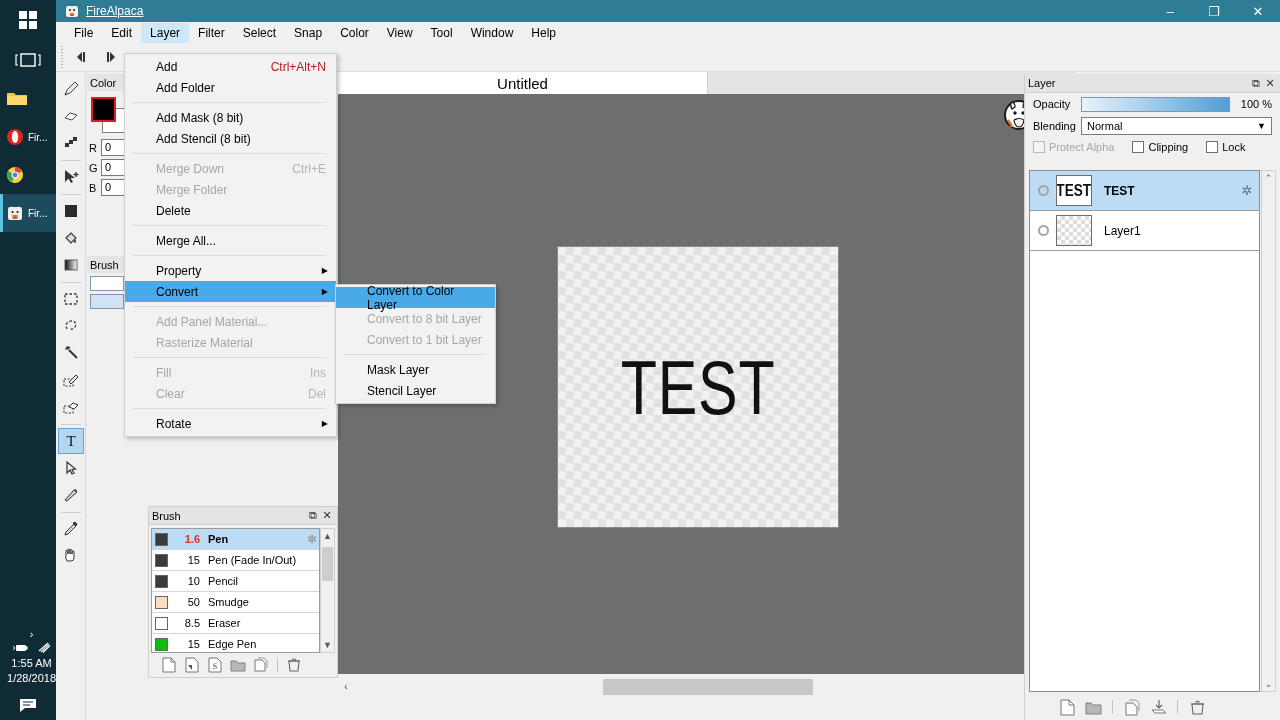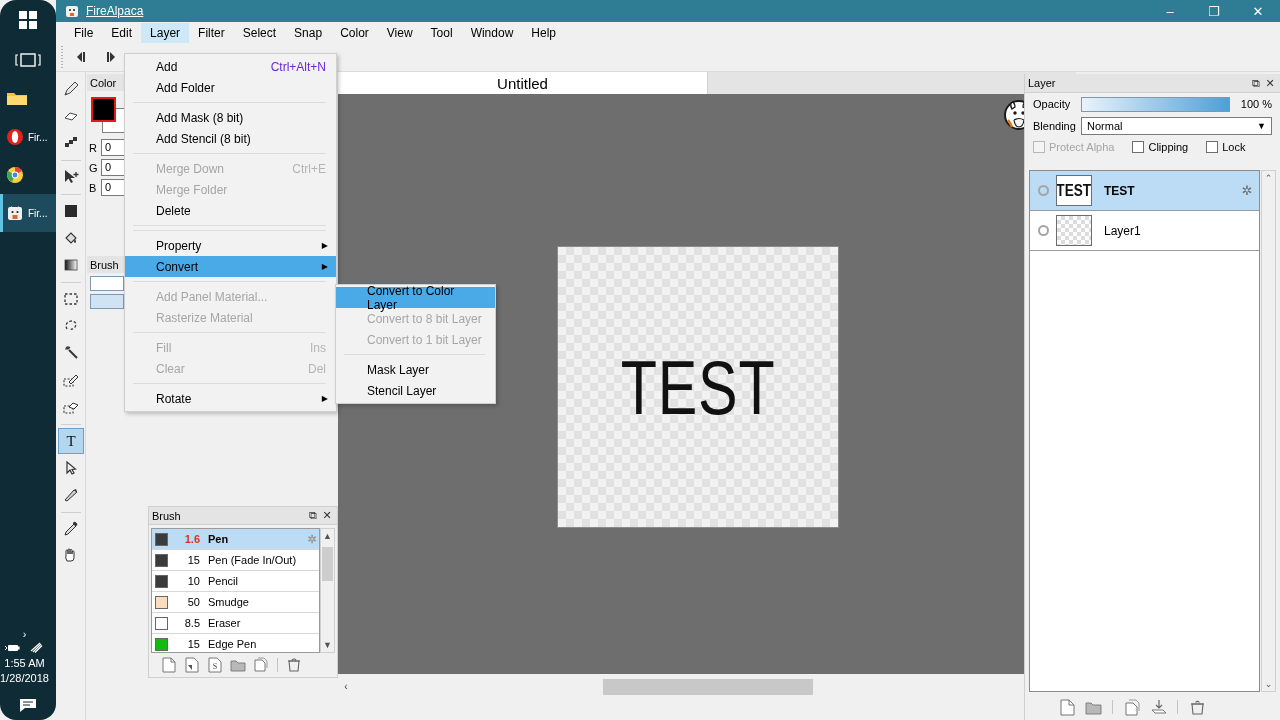--- a/index.html
+++ b/index.html
@@ -7,21 +7,21 @@
     width: 1280px; height: 720px; overflow: hidden;
     font-family: "Liberation Sans", sans-serif;
     font-size: 12px; color: #000; background: #f0f0f0;
   }
   #root { position: relative; width: 1280px; height: 720px; }
 
   
   #taskbar {
     position: absolute; left: 0; top: 0; width: 56px; height: 720px;
     background: #0f2b36; color: #fff;
-    display: flex; flex-direction: column; align-items: flex-start; border-radius: 16px;
+    display: flex; flex-direction: column; align-items: flex-end;
   }
   .tb-btn { width: 56px; height: 40px; display: flex; align-items: center; justify-content: center; }
   .tb-start { background: transparent; }
   .tb-app {
     width: 56px; height: 38px; display: flex; align-items: center;
     padding-left: 6px; gap: 4px; font-size: 10px; position: relative;
   }
   .tb-app.active { background: #1d4a5c; }
   .tb-app.active::before {
     content: ""; position: absolute; left: 0; top: 0; bottom: 0; width: 3px; background: #5fc3e4;
@@ -191,21 +191,21 @@
 
   
   .dropdown {
     position: absolute; background: #f2f2f2; border: 1px solid #cfcfcf;
     box-shadow: 2px 2px 4px rgba(0,0,0,.22); z-index: 50; padding: 2px 0;
   }
   .mi { display: flex; align-items: center; height: 21px; padding: 0 10px 0 31px; font-size: 12px; position: relative; }
   .mi.hl { background: #4aaae8; color: #000; }
   .mi.dis { color: #a6a6a6; }
   .mi .txt { flex: 1; }
-  .mi .sc { color: #6d28d9; font-size: 12px; margin-left: 24px; }
+  .mi .sc { color: #b91c1c; font-size: 12px; margin-left: 24px; }
   .mi.dis .sc { color: #b4b4b4; }
   .mi .sub { position: absolute; right: 8px; font-size: 8px; }
   .msep { height: 1px; background: #dcdcdc; margin: 4px 10px 4px 8px; }
   #layermenu { left: 124px; top: 53px; width: 213px; }
   #convertmenu { left: 335px; top: 284px; width: 161px; }
 </style>
 </head>
 <body>
 
 <div id="root">
@@ -696,20 +696,23 @@
       <span class="txt">Merge Down</span>
       <span class="sc">Ctrl+E</span>
     </div>
     <div class="mi dis">
       <span class="txt">Merge Folder</span>
     </div>
     <div class="mi">
       <span class="txt">Delete</span>
     </div>
     <div class="msep"></div>
+    <div class="mi">
+      <span class="txt">Merge All...</span>
+    </div>
     <div class="msep"></div>
     <div class="mi">
       <span class="txt">Property</span>
       <span class="sub">▶</span>
     </div>
     <div class="mi hl">
       <span class="txt">Convert</span>
       <span class="sub">▶</span>
     </div>
     <div class="msep"></div>

